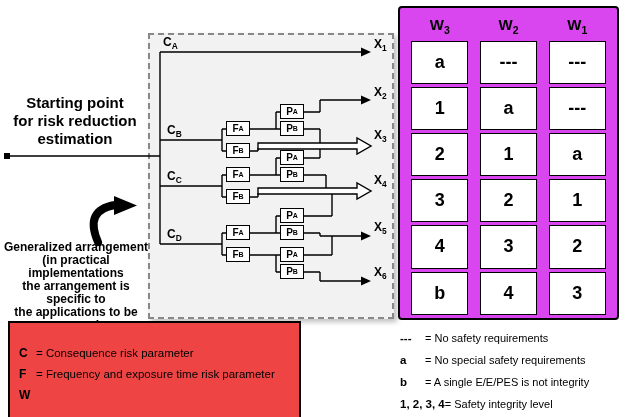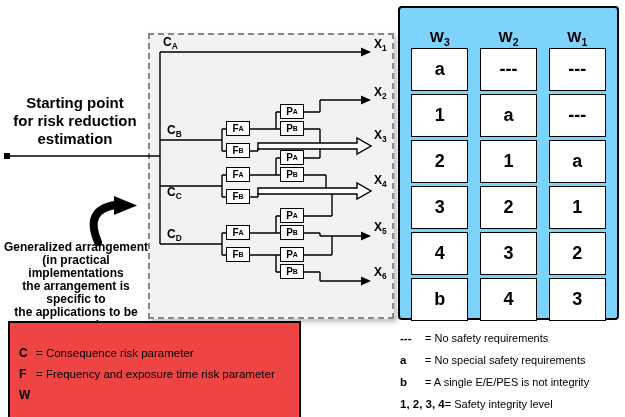--- a/index.html
+++ b/index.html
@@ -17,22 +17,22 @@
                 box-shadow:3px 3px 5px rgba(0,0,0,0.25); }
 
   svg.wires { position:absolute; left:0; top:0; }
 
   .clabel, .xlabel { position:absolute; font-weight:bold; font-size:12px; line-height:13px; }
   .pbox { position:absolute; width:24px; height:15px; border:1.3px solid #000; background:#fff;
           font-weight:bold; font-size:10px; display:flex; align-items:center; justify-content:center; }
   sub { font-size:0.7em; }
 
   .w-panel { position:absolute; left:398px; top:6px; width:221px; height:314px;
-             border:2.5px solid #000; border-radius:4px; background:#7dd3fc;
-             display:flex; justify-content:space-evenly; padding-top:20px; }
+             border:2.5px solid #000; border-radius:4px; background:#d946ef;
+             display:flex; justify-content:space-evenly; padding-top:8px; }
   .w-col { width:58px; display:flex; flex-direction:column; align-items:center; }
   .w-header { height:25px; font-weight:bold; font-size:15px; }
   .w-cell { width:57px; height:44px; border:1.8px solid #000; margin-bottom:3px;
             font-weight:bold; font-size:18px; text-align:center; line-height:41px; background:#fff; }
 
   .legend-box { position:absolute; left:8px; top:321px; width:293px; height:113px;
                 border:2px solid #000; background:#ef4444; padding:20px 0 0 9px; }
   .legend-box .item { font-size:11.5px; line-height:21px; }
   .legend-box .sym { display:inline-block; min-width:17px; font-weight:bold; font-size:12px; }
 
@@ -89,21 +89,21 @@
     </g>
     <rect x="4" y="153" width="6" height="6" fill="#000"></rect>
     <g>
       <path d="M98 242 Q84 210 115 205" stroke="#000" stroke-width="8" fill="none" stroke-linecap="round"></path>
       <polygon points="114,196 137,205.5 114,215" fill="#000"></polygon>
     </g>
   </svg>
 
   <div class="clabel" style="left:163px; top:36px;"><span>C</span><sub>A</sub></div>
   <div class="clabel" style="left:167px; top:124px;"><span>C</span><sub>B</sub></div>
-  <div class="clabel" style="left:167px; top:170px;margin-top:16px;"><span>C</span><sub>C</sub></div>
+  <div class="clabel" style="left:167px; top:170px;"><span>C</span><sub>C</sub></div>
   <div class="clabel" style="left:167px; top:228px;"><span>C</span><sub>D</sub></div>
 
   <div class="pbox" style="left:226px; top:121px;">
       <span>F</span>
       <sub>A</sub>
     </div>
   <div class="pbox" style="left:226px; top:143px;">
       <span>F</span>
       <sub>B</sub>
     </div>

